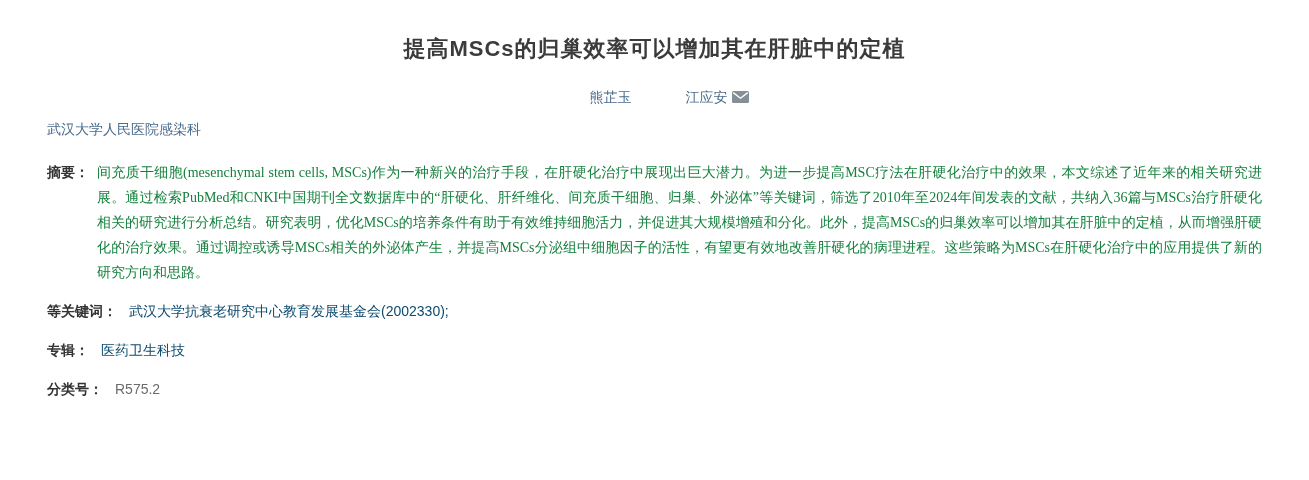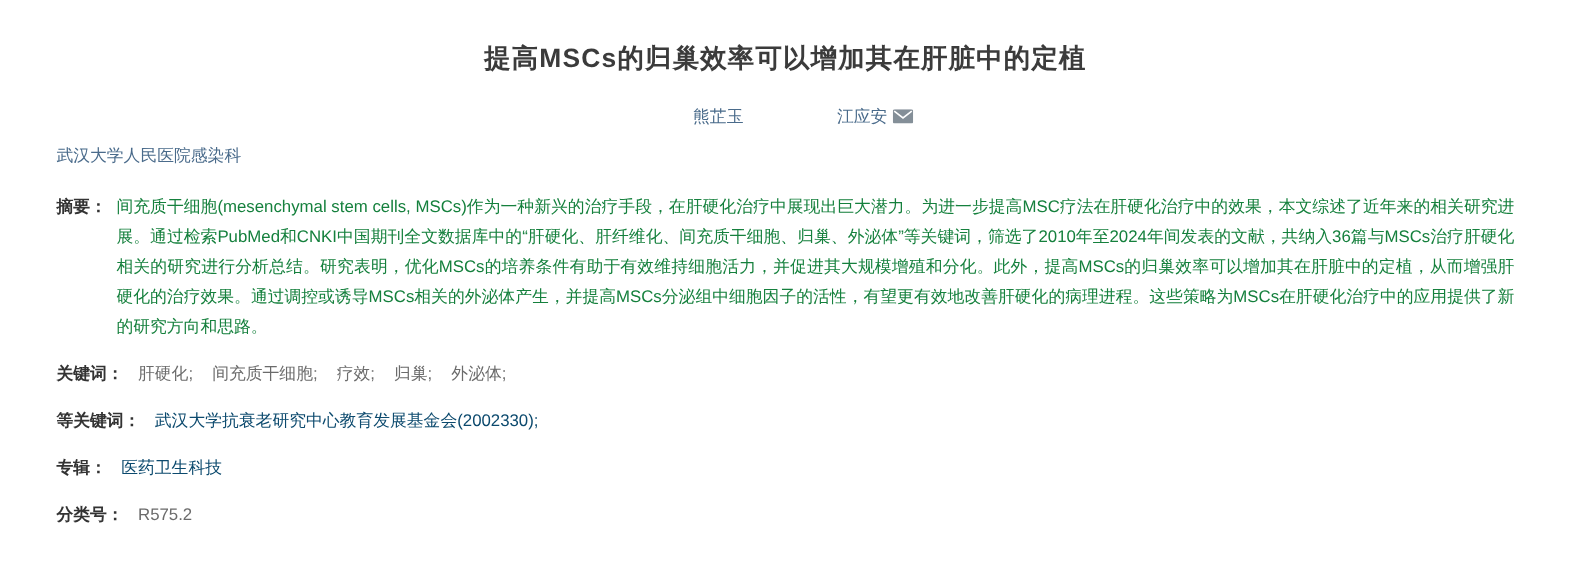--- a/index.html
+++ b/index.html
@@ -30,21 +30,21 @@
     margin-top: 24px;
     text-align: center;
     font-size: 14px;
     line-height: 18px;
   }
   .author-link {
     color: #4a6b8b;
     text-decoration: none;
     cursor: pointer;
   }
-  .author-item { margin: 0 22px; display: inline-flex; align-items: center; padding-left: 30px; }
+  .author-item { margin: 0 10px; display: inline-flex; align-items: center; padding-left: 30px; }
   .mail-icon {
     display: inline-block;
     margin-left: 5px;
     line-height: 0;
     cursor: pointer;
   }
   .affiliation-row {
     margin-top: 15px;
     font-size: 14px;
   }
@@ -52,20 +52,21 @@
     color: #4a6b8b;
     text-decoration: none;
     cursor: pointer;
   }
   .abstract-block {
     margin-top: 21px;
     position: relative;
     padding-left: 50px;
     font-size: 14px;
     line-height: 25px;
+    font-family: Liberation Serif, serif;
   }
   .field-label {
     font-weight: bold;
     color: #333333;
     white-space: nowrap;
   }
   .abstract-block .field-label {
     position: absolute;
     left: 0;
     top: 0;
@@ -120,30 +121,20 @@
 
   <div class="affiliation-row">
     <a class="affiliation-link">武汉大学人民医院感染科</a>
   </div>
 
   <div class="abstract-block">
     <span class="field-label">摘要：</span>
     <span class="abstract-text">间充质干细胞(mesenchymal stem cells, MSCs)作为一种新兴的治疗手段，在肝硬化治疗中展现出巨大潜力。为进一步提高MSC疗法在肝硬化治疗中的效果，本文综述了近年来的相关研究进展。通过检索PubMed和CNKI中国期刊全文数据库中的“肝硬化、肝纤维化、间充质干细胞、归巢、外泌体”等关键词，筛选了2010年至2024年间发表的文献，共纳入36篇与MSCs治疗肝硬化相关的研究进行分析总结。研究表明，优化MSCs的培养条件有助于有效维持细胞活力，并促进其大规模增殖和分化。此外，提高MSCs的归巢效率可以增加其在肝脏中的定植，从而增强肝硬化的治疗效果。通过调控或诱导MSCs相关的外泌体产生，并提高MSCs分泌组中细胞因子的活性，有望更有效地改善肝硬化的病理进程。这些策略为MSCs在肝硬化治疗中的应用提供了新的研究方向和思路。</span>
   </div>
 
-  <div class="meta-row">
-    <span class="field-label">关键词：</span>
-    <span class="meta-value">
-      <a class="keyword-link">肝硬化;</a>
-      <a class="keyword-link">间充质干细胞;</a>
-      <a class="keyword-link">疗效;</a>
-      <a class="keyword-link">归巢;</a>
-      <a class="keyword-link">外泌体;</a>
-    </span>
-  </div>
 
   <div class="meta-row">
     <span class="field-label">等关键词：</span>
     <a class="fund-link">武汉大学抗衰老研究中心教育发展基金会(2002330);</a>
   </div>
 
   <div class="meta-row">
     <span class="field-label">专辑：</span>
     <a class="album-link">医药卫生科技</a>
   </div>

